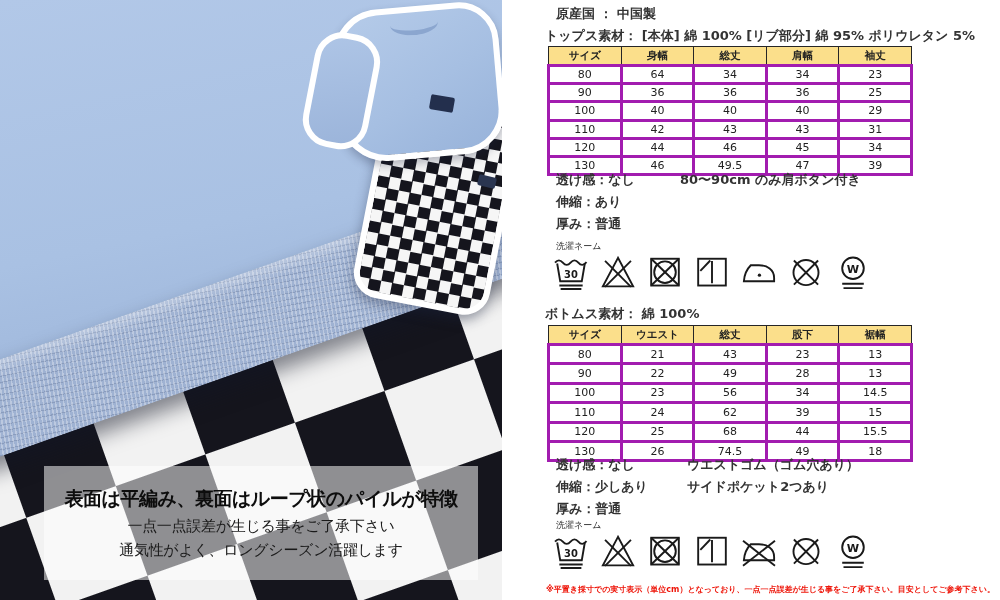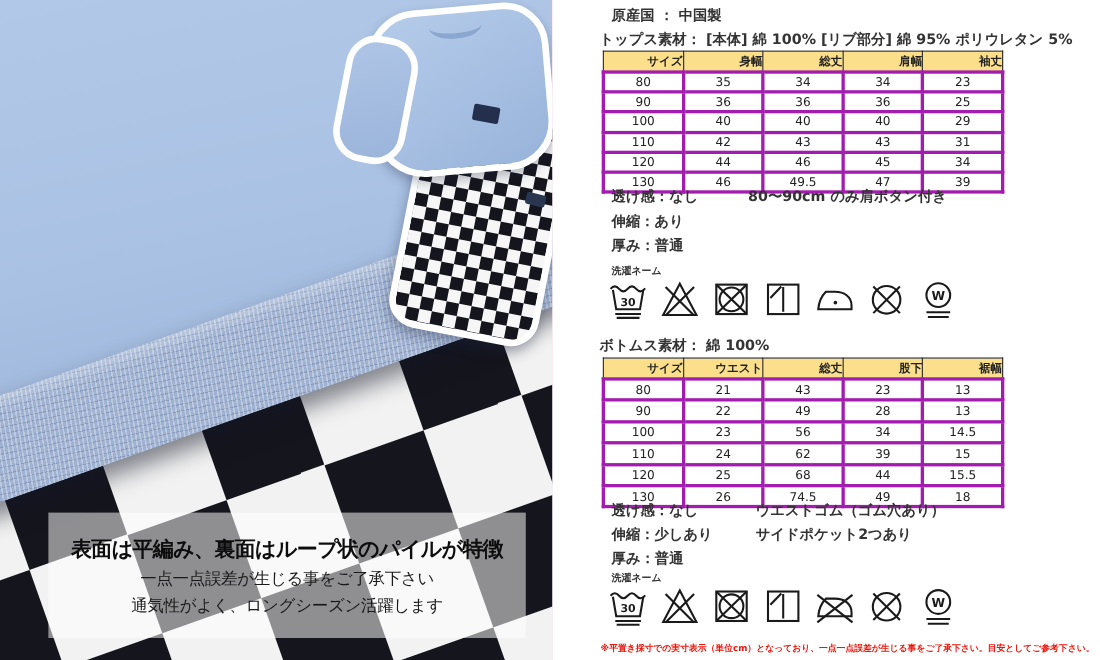--- a/index.html
+++ b/index.html
@@ -59,34 +59,34 @@
   .origin{left:11px;top:5px;font-size:13px;font-weight:bold;white-space:nowrap;}
   .mat{left:0;font-size:13px;font-weight:bold;white-space:nowrap;}
   .mat-tops{top:27px;}
   .mat-bottoms{top:305px;}
 
   table.size-table{position:absolute;left:2px;width:366px;border-collapse:collapse;
     table-layout:fixed;text-align:center;color:#222;}
   table.tops{top:46px;}
   table.bottoms{top:325px;}
   .size-table th{background:#fbdf8b;font-size:10.5px;font-weight:bold;height:17px;
-    border:1px solid #262626;padding:0;text-align:right;}
+    border:1px solid #262626;padding:0;}
   .size-table td{font-size:11px;border:3px solid #a21caf;padding:0;}
   table.tops td{height:15.2px;}
   table.bottoms td{height:16.4px;}
 
   .notes{left:11px;font-size:13px;font-weight:bold;color:#333;}
   .notes-tops{top:169px;}
   .notes-bottoms{top:454px;}
   .note-line{position:relative;height:22.2px;line-height:22.2px;white-space:nowrap;}
   .note-extra{position:absolute;top:0;white-space:nowrap;}
   .notes-tops .note-extra{left:124px;}
   .notes-bottoms .note-extra{left:131px;}
 
-  .care-label{left:11px;font-size:9px;font-weight:bold;color:#333;}
+  .care-label{left:11px;font-size:9px;font-weight:normal;color:#333;}
   .care-label-1{top:240px;}
   .care-label-2{top:519px;}
   .care-row{left:7px;display:flex;gap:9px;}
   .care-row-1{top:251px;}
   .care-row-2{top:530px;}
   .care-row span{display:inline-block;width:38px;height:44px;}
   .care-icon{width:38px;height:44px;display:block;}
 
   .footnote{left:1px;top:584px;font-size:8px;font-weight:bold;color:#ee1408;
     white-space:nowrap;letter-spacing:0;}
@@ -192,21 +192,21 @@
             <th>サイズ</th>
             <th>身幅</th>
             <th>総丈</th>
             <th>肩幅</th>
             <th>袖丈</th>
           </tr>
         </thead>
         <tbody>
           <tr>
             <td>80</td>
-            <td>35</td>
+            <td>64</td>
             <td>34</td>
             <td>34</td>
             <td>23</td>
           </tr>
           <tr>
             <td>90</td>
             <td>36</td>
             <td>36</td>
             <td>36</td>
             <td>25</td>

